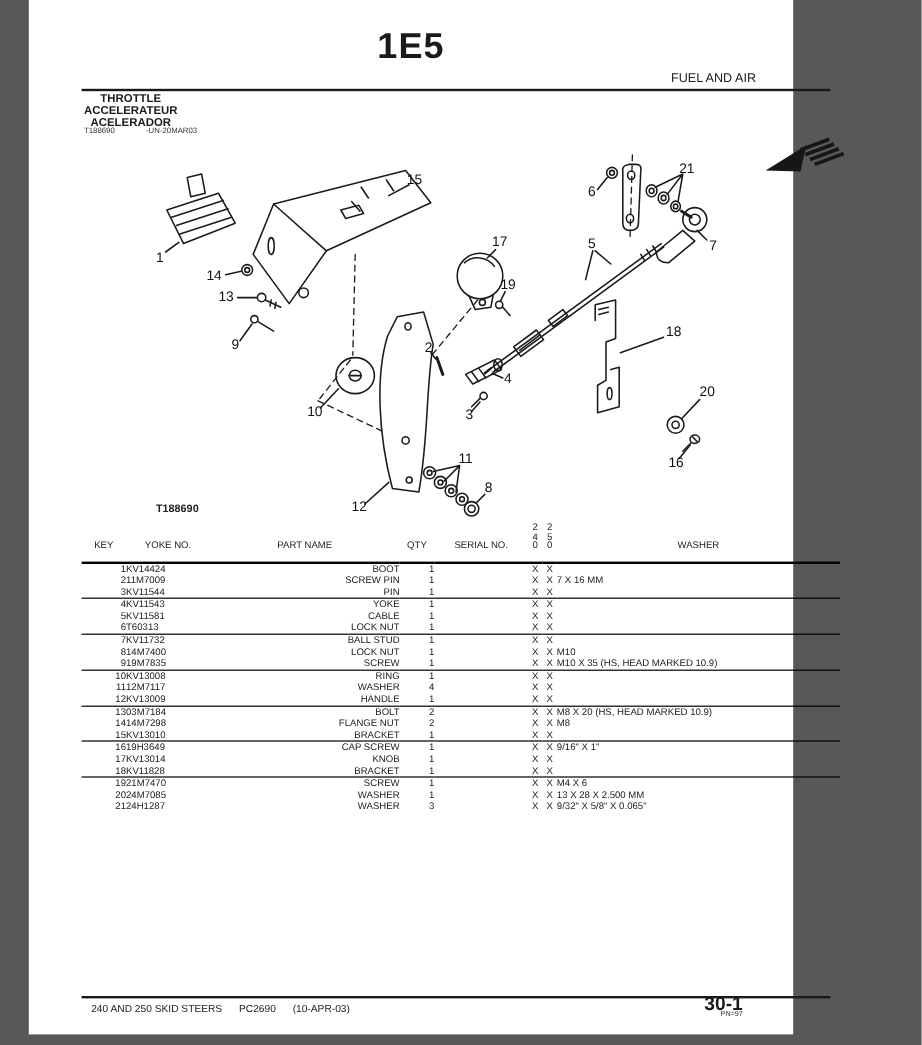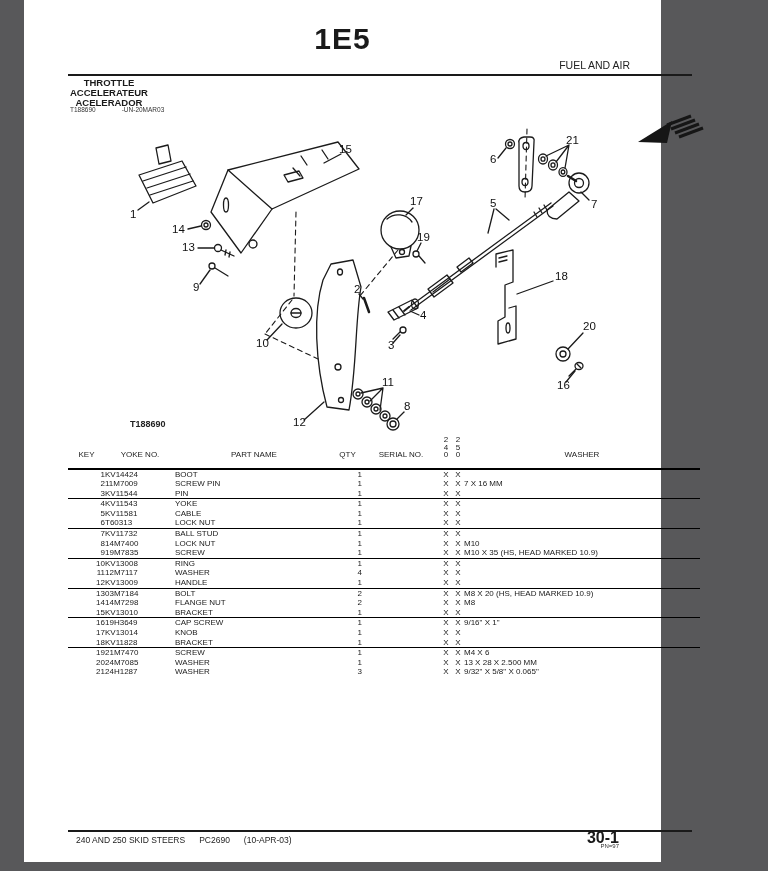--- a/index.html
+++ b/index.html
@@ -41,21 +41,21 @@
   }
   th.h-vert{white-space:pre;line-height:7.5px;padding-bottom:8px;}
   th.h-remarks{text-align:left;padding-left:38px;}
   th.h-part-name{padding-right:46px;}
   table.parts td{
     font-size:8px;line-height:9.6px;height:9.6px;padding:0;
     white-space:nowrap;overflow:hidden;color:#1a1a1a;
   }
   td.c-key{text-align:right;padding-right:16px;}
   td.c-part_no{padding-left:2px;}
-  td.c-part_name{padding-left:2px;}
+  td.c-part_name{padding-left:2px;text-align:right;}
   td.c-qty{text-align:right;padding-right:11px;}
   td.c-m240,td.c-m250{text-align:center;}
   td.c-remarks{padding-left:5px;}
   tr.group-end td{border-bottom:1px solid #000;}
 
   .footer-left{position:absolute;top:835px;left:52px;font-size:8.5px;color:#222;}
   .footer-left span{margin-right:14px;}
   .footer-right{position:absolute;top:832px;right:42px;text-align:right;}
   .footer-right .pageno{font-size:16px;font-weight:bold;color:#1a1a1a;line-height:11px;}
   .footer-right .pn{font-size:6px;color:#333;line-height:7px;}

